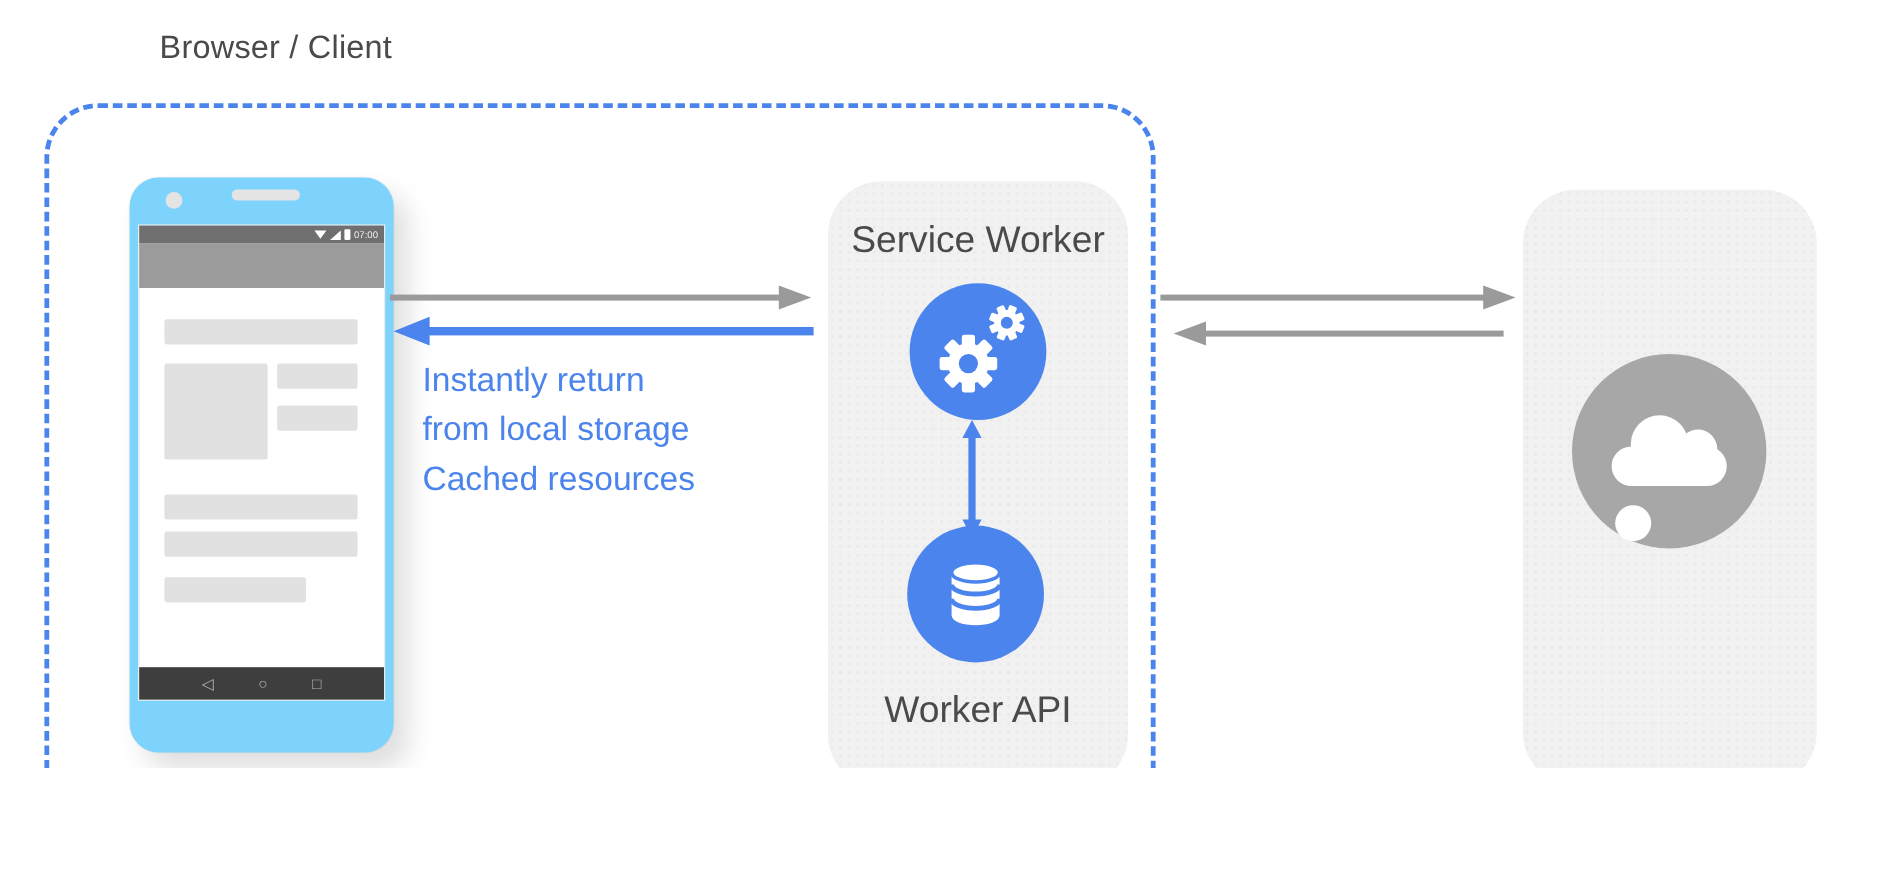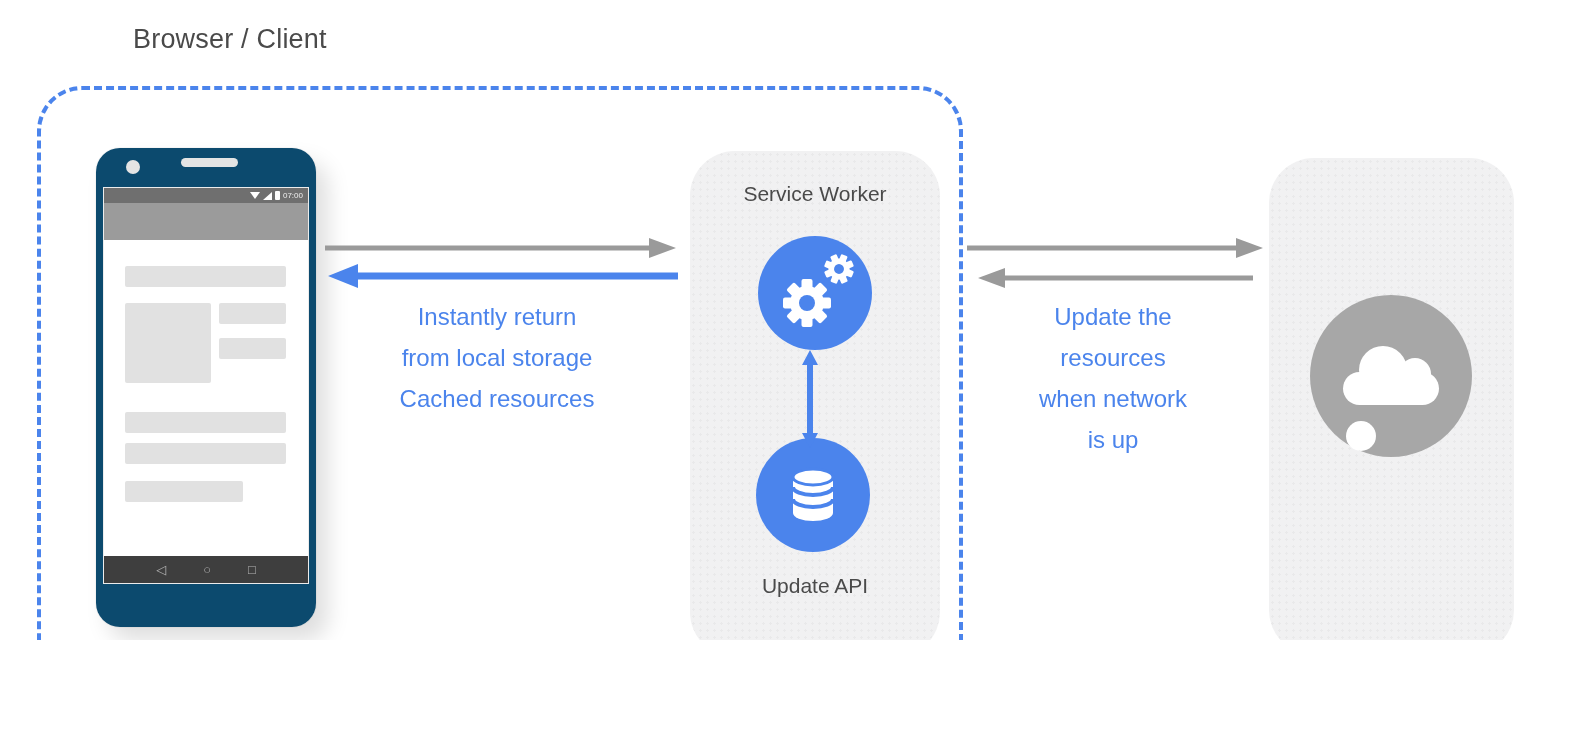--- a/index.html
+++ b/index.html
@@ -10,22 +10,22 @@
   
   .heading { position:absolute; color:#4a4a4a; font-size:27px; letter-spacing:.2px; }
   .browser-title { left:133px; top:24px; }
   .web-title { left:1300px; top:84px; width:183px; text-align:center; }
 
   
   .dashed-box { position:absolute; left:37px; top:86px; width:926px; height:616px;
                 border:4px dashed #4b84ec; border-radius:45px; }
 
   
-  .phone { position:absolute; left:96px; top:148px; width:220px; height:479px;
-           background:#0c4a6e; border-radius:24px;
+  .phone { position:absolute; left:108px; top:148px; width:220px; height:479px;
+           background:#7dd3fc; border-radius:24px;
            box-shadow:12px 14px 22px rgba(0,0,0,.13), 0 0 0 1px rgba(0,0,0,.03); }
   .camera { position:absolute; left:30px; top:12px; width:14px; height:14px;
             background:#e4e4e4; border-radius:50%; }
   .speaker { position:absolute; left:85px; top:10px; width:57px; height:9px;
              background:#e4e4e4; border-radius:5px; }
   .screen { position:absolute; left:8px; top:40px; width:204px; height:395px;
             background:#fff; outline:1px solid #ececec; }
   .statusbar { position:absolute; left:0; top:0; width:100%; height:15px; background:#6f6f6f;
                display:flex; align-items:center; justify-content:flex-end; gap:3px; padding-right:5px; }
   .wifi { width:0; height:0; border-left:5px solid transparent; border-right:5px solid transparent;
@@ -60,31 +60,31 @@
   .a1 { left:325px; top:238px; width:351px; height:20px; }
   .a1 .shaft { left:0; right:24px; }
   .a2 { left:328px; top:264px; width:350px; height:24px; }
   .a2 .shaft { left:27px; right:0; }
   .a3 { left:967px; top:238px; width:296px; height:20px; }
   .a3 .shaft { left:0; right:24px; }
   .a4 { left:978px; top:268px; width:275px; height:20px; }
   .a4 .shaft { left:24px; right:0; }
 
   
-  .note { position:absolute; color:#4b84ec; font-size:24px; line-height:41px; text-align:center; }
+  .note { position:absolute; color:#4b84ec; font-size:28px; line-height:41px; text-align:left; }
   .note-instant { left:352px; top:296px; width:290px; }
   .note-update { left:1003px; top:296px; width:220px; }
 
   
   .panel { position:absolute; background:#f1f1f2; border-radius:45px;
            background-image:radial-gradient(circle, #e9e9ea 1px, rgba(0,0,0,0) 1.2px);
            background-size:7px 7px; }
   .sw-panel { left:690px; top:151px; width:250px; height:506px; }
   .web-panel { left:1269px; top:158px; width:245px; height:497px; }
-  .panel-title { position:absolute; width:100%; text-align:center; color:#4a4a4a; font-size:21px; }
+  .panel-title { position:absolute; width:100%; text-align:center; color:#4a4a4a; font-size:31px; }
   .sw-title { top:31px; }
   .cache-title { top:423px; }
 
   .blue-circle { position:absolute; width:114px; height:114px; border-radius:50%; background:#4b84ec;
                  display:flex; align-items:center; justify-content:center; }
   .gear-circle { left:68px; top:85px; }
   .cache-circle { left:66px; top:287px; }
 
   
   .v-arrow { position:absolute; left:712px; top:350px; width:16px; height:98px; }
@@ -199,44 +199,38 @@
     <div class="blue-circle cache-circle">
       <svg width="52" height="60" viewBox="0 0 52 60">
         <path d="M6 12 a20 8 0 0 1 40 0 v36 a20 8 0 0 1 -40 0 z" fill="#ffffff"></path>
         <path d="M6 12 a20 8 0 0 0 40 0" fill="none" stroke="#4b84ec" stroke-width="0"></path>
         <path d="M6 22 a20 8 0 0 0 40 0" fill="none" stroke="#4b84ec" stroke-width="4"></path>
         <path d="M6 34 a20 8 0 0 0 40 0" fill="none" stroke="#4b84ec" stroke-width="4"></path>
         <ellipse cx="26" cy="12" rx="20" ry="8" fill="#ffffff" stroke="#4b84ec" stroke-width="3"></ellipse>
       </svg>
     </div>
 
-    <div class="panel-title cache-title">Update API</div>
+    <div class="panel-title cache-title">Worker API</div>
   </div>
 
   <div class="v-arrow" style="left:802px;">
     <div class="vhead-up"></div>
     <div class="vshaft"></div>
     <div class="vhead-down"></div>
   </div>
 
   <div class="arrow a3">
     <div class="shaft"></div>
       <div class="head-r"></div>
   </div>
   <div class="arrow a4">
     <div class="head-l"></div>
       <div class="shaft"></div>
   </div>
 
-  <div class="note note-update">
-    <div>Update the</div>
-    <div>resources</div>
-    <div>when network</div>
-    <div>is up</div>
-  </div>
 
   <div class="panel web-panel">
     <div class="cloud-circle">
       <div class="cloud"></div>
       <div class="cloud-bump-left"></div>
     </div>
   </div>
 
 </div>
 

